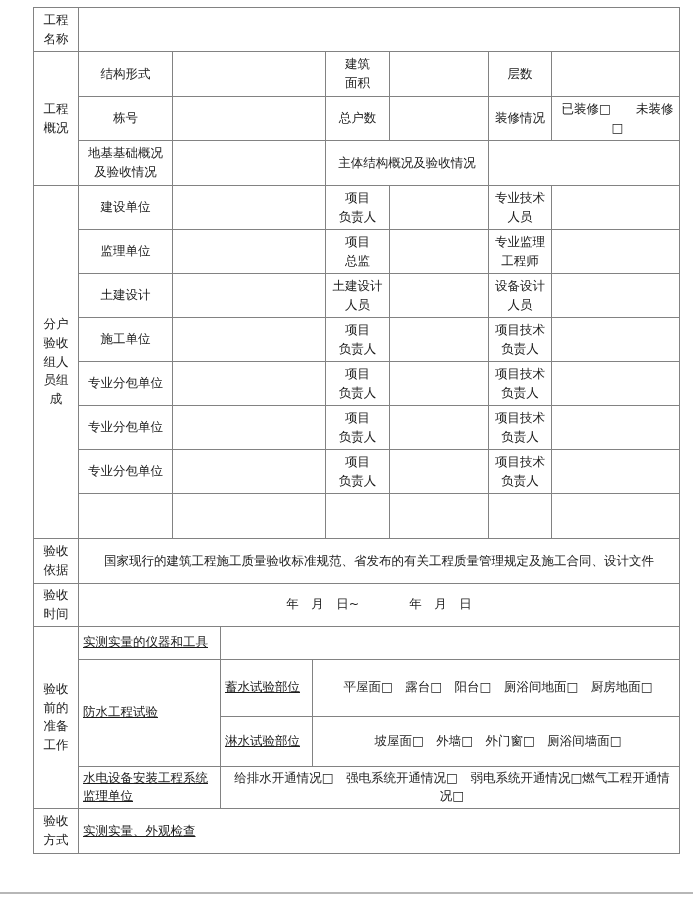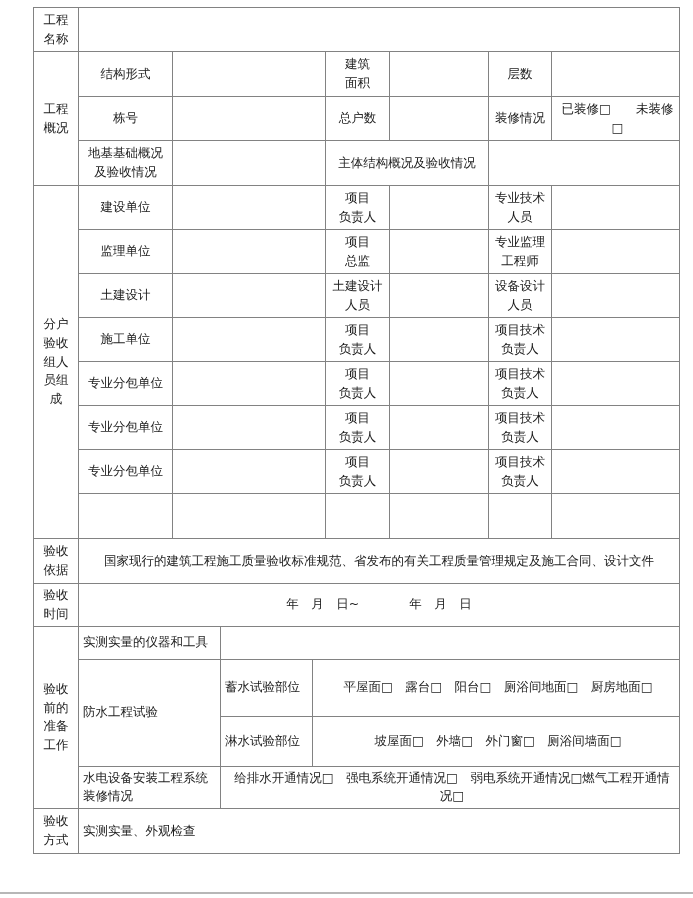--- a/index.html
+++ b/index.html
@@ -12,21 +12,21 @@
   table{border-collapse:collapse;table-layout:fixed;width:646px;}
   table + table{margin-top:-1px;}
   td{
     border:1px solid #828282;
     font-size:12.5px;line-height:1.5;
     padding:2px 4px;text-align:center;vertical-align:middle;
     overflow:hidden;word-break:break-all;
   }
   .pre{white-space:pre-line;}
   .opts{text-align:center;padding-left:8px;white-space:pre-wrap;}
-  .left{text-align:left;}
+  .left{text-align:left;text-decoration:underline;}
   
   tr.h44{height:44px;} tr.h45{height:45px;} tr.h40{height:40px;}
   tr.h33{height:33px;} tr.h57{height:57px;} tr.h50{height:50px;}
   tr.h35{height:35px;} tr.h43{height:43px;}
   .bottom-line{position:absolute;left:0;top:892px;width:693px;border-top:2px solid #b7b7b7;}
 </style>
 </head>
 <body>
 
 <div class="sheet">
@@ -193,21 +193,21 @@
       <td class="left" rowspan="2">防水工程试验</td>
       <td class="left">蓄水试验部位</td>
       <td class="opts">平屋面□　露台□　阳台□　厕浴间地面□　厨房地面□</td>
     </tr>
     <tr class="h50">
       <td class="left">淋水试验部位</td>
       <td class="opts">坡屋面□　外墙□　外门窗□　厕浴间墙面□</td>
     </tr>
     <tr class="h35">
       <td class="left pre">水电设备安装工程系统
-装修情况</td>
+监理单位</td>
       <td colspan="2" class="opts">给排水开通情况□　强电系统开通情况□　弱电系统开通情况□燃气工程开通情况□</td>
     </tr>
   </tbody>
     </table>
 
   <table>
     <colgroup>
         <col style="width:45px">
         <col style="width:601px">
       </colgroup>

